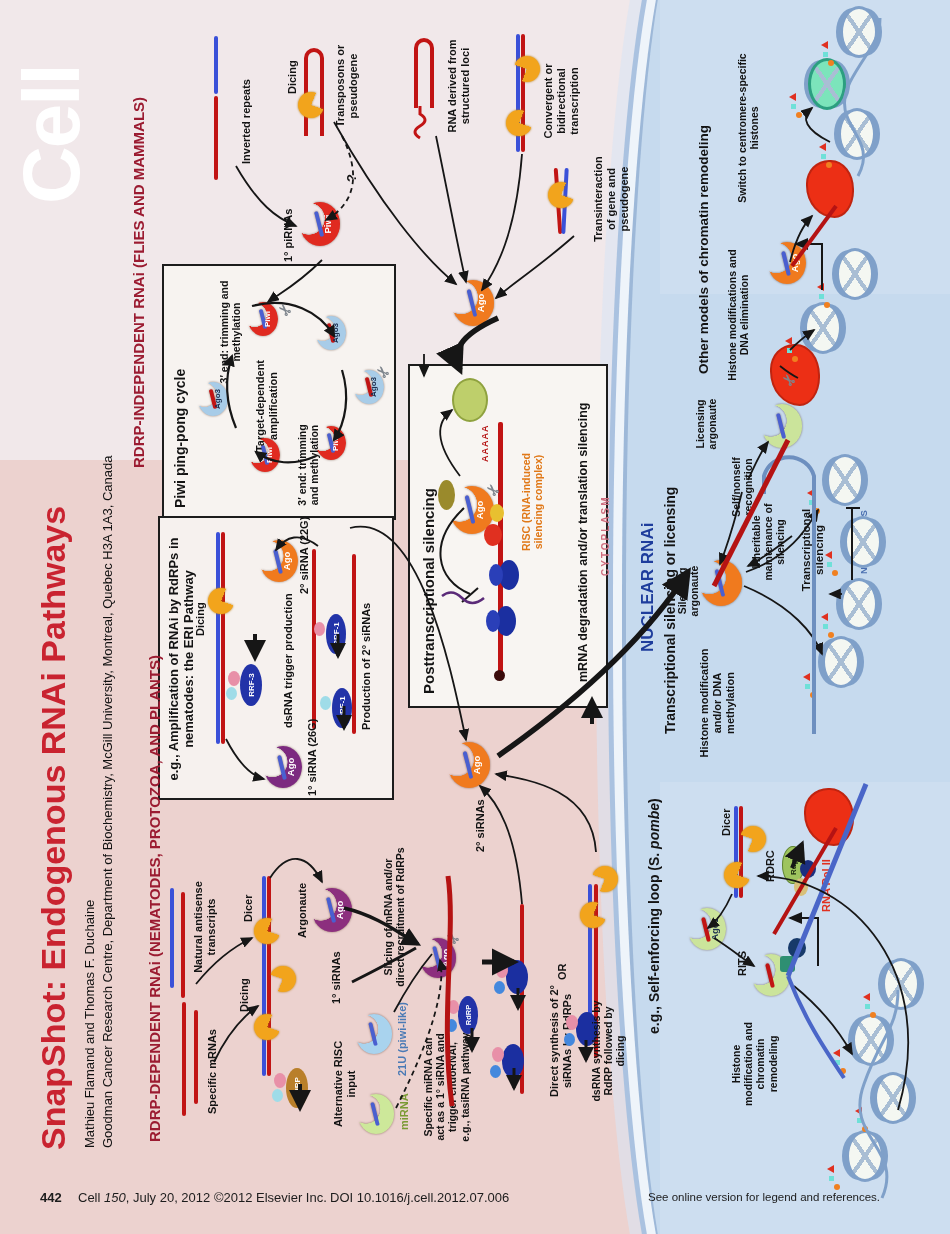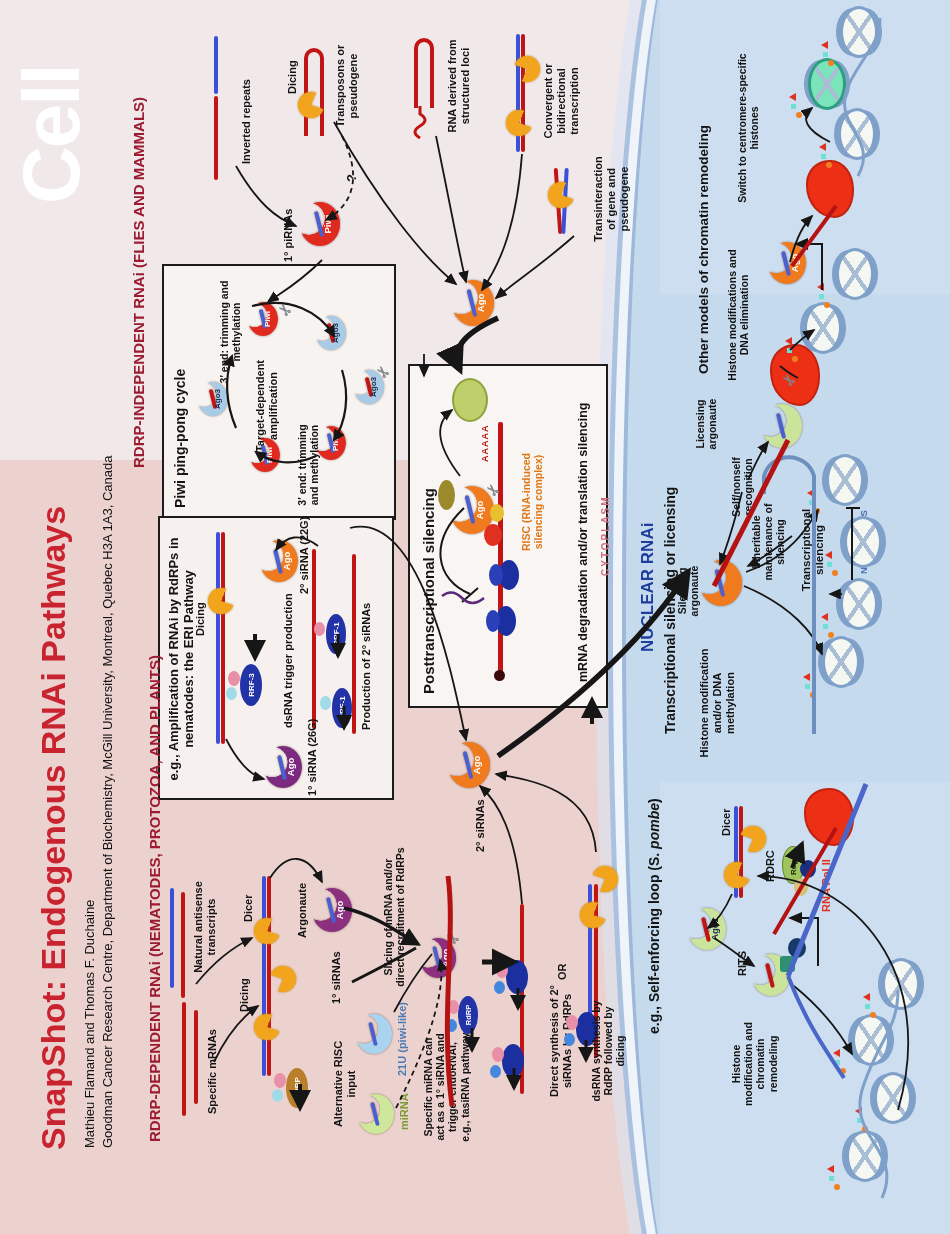--- a/index.html
+++ b/index.html
@@ -392,13 +392,19 @@
       <path d="M868,780 Q860,790 856,798"></path>
       <path d="M1092,830 C1104,806 1116,800 1126,812" marker-end="url(#m1)"></path>
       <path d="M944,822 L990,822 L990,796" stroke-width="2" marker-end="url(#m1)"></path>
       <path d="M1058,858 C1098,880 1108,828 1152,850 C1182,866 1192,880 1216,880" stroke="#7fa0c9" stroke-width="3"></path>
       <path d="M968,792 L1028,836" stroke="#b51313" stroke-width="4"></path>
       <path d="M1096,420 q6,-10 12,0 q6,10 12,0 l8,0" stroke="#c11414" stroke-width="3"></path>
     </g>
   </svg>
 </div>
 
+<div id="ftr">
+  <span style="position:absolute;left:40px;top:10px;font-weight:bold">442</span>
+  <span style="position:absolute;left:78px;top:10px"><span>Cell</span> <i>150</i><span>, July 20, 2012 ©2012 Elsevier Inc.</span></span>
+  <span style="position:absolute;left:330px;top:10px">DOI 10.1016/j.cell.2012.07.006</span>
+  <span style="position:absolute;left:648px;top:11px;font-size:11.5px">See online version for legend and references.</span>
 </div>
+</div>
 
 </body></html>

